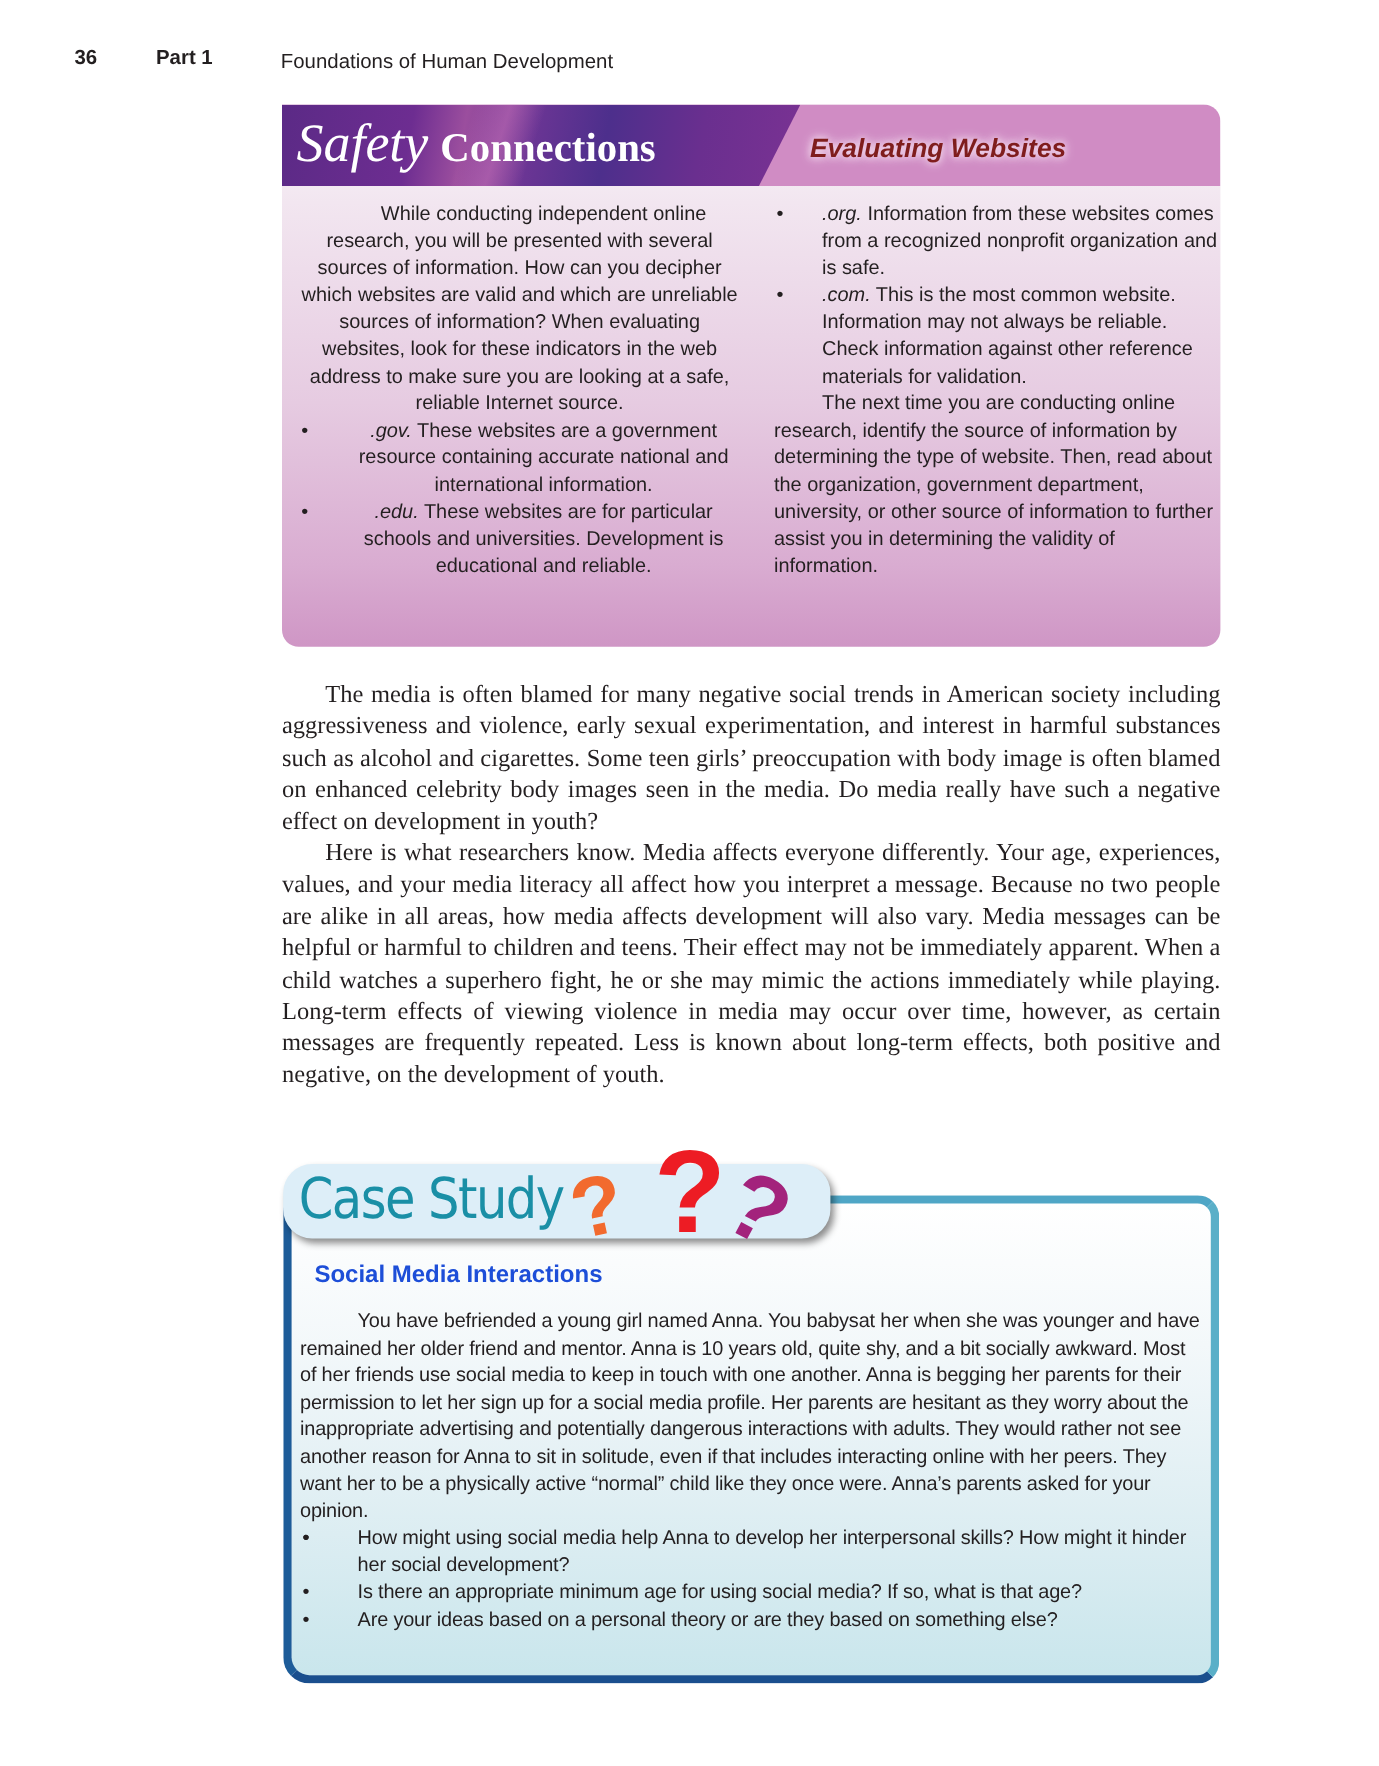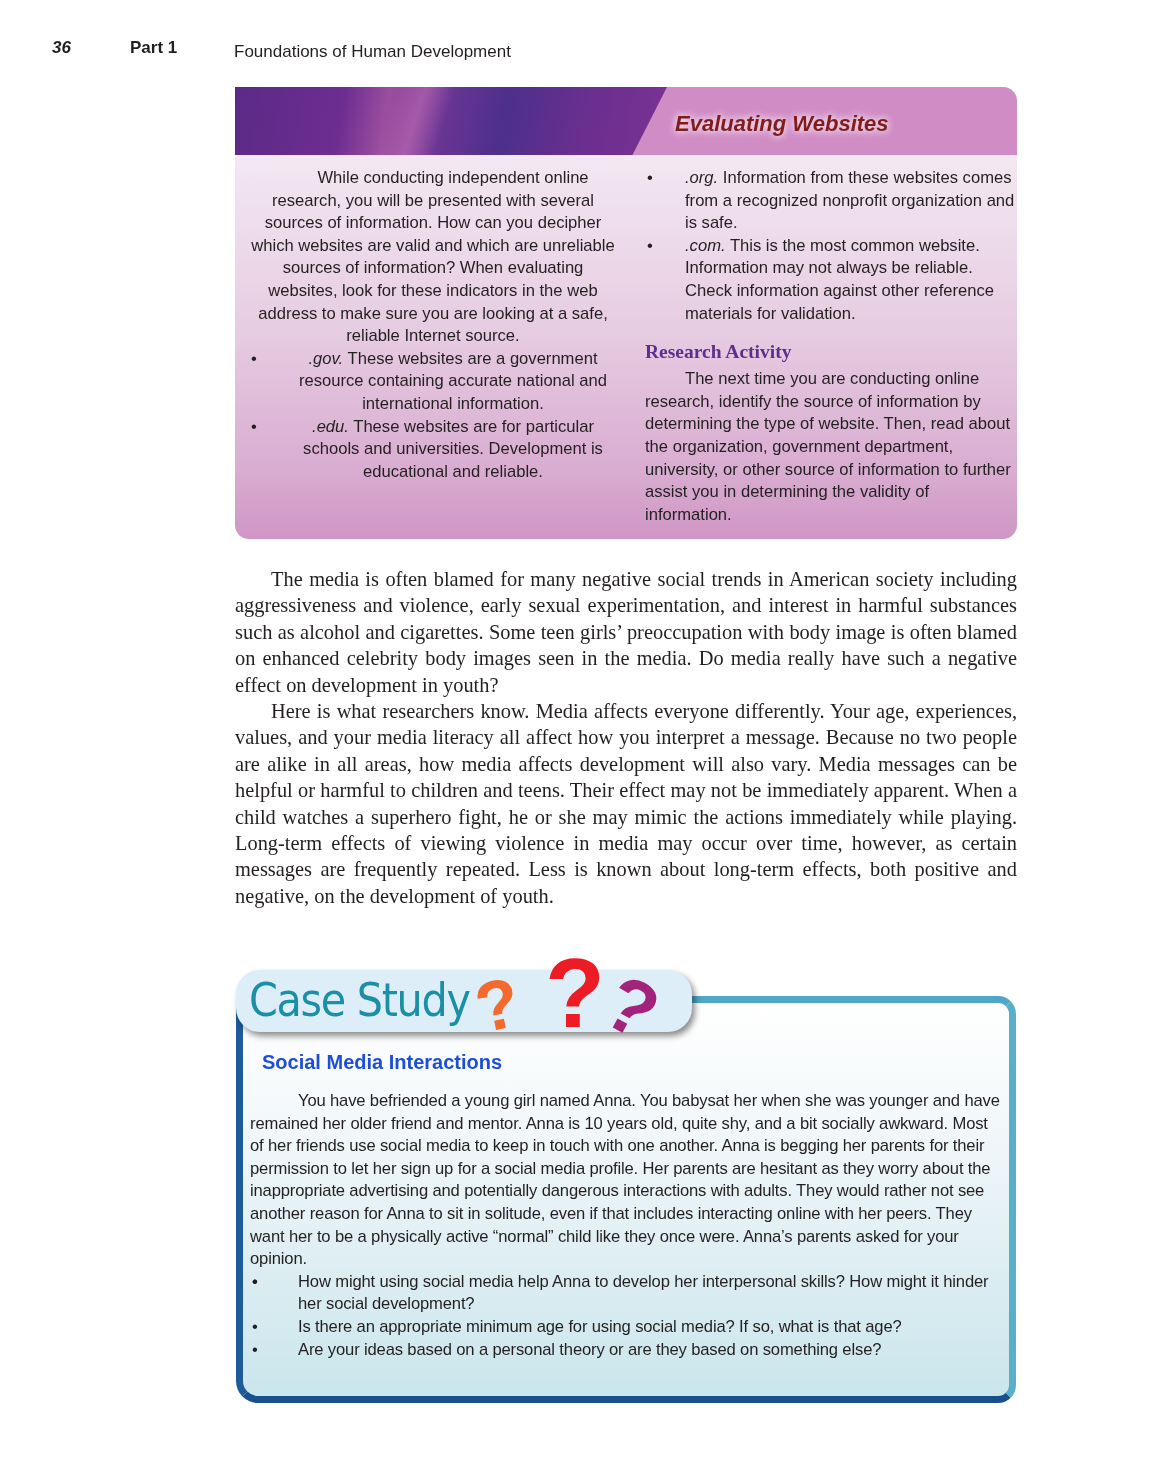--- a/index.html
+++ b/index.html
@@ -1,21 +1,21 @@
 <!DOCTYPE html>
 <html><head>
   <meta charset="utf-8">
   <style>
     * { margin: 0; padding: 0; box-sizing: border-box; }
     html, body { width: 1149px; height: 1472px; background: #ffffff; }
     body { position: relative; overflow: hidden; font-family: "Liberation Sans", sans-serif; color: #231f20; }
 
     
     .running-head { position: absolute; top: 38px; left: 0; width: 1149px; height: 24px; font-size: 17px; }
-    .rh-page { position: absolute; left: 52px; top: 0; font-weight: bold; font-style: italic; }
+    .rh-page { position: absolute; left: 62px; top: 0; font-weight: bold; }
     .rh-part { position: absolute; left: 130px; top: 0; font-weight: bold; }
     .rh-title { position: absolute; left: 234px; top: 4px; }
 
     
     .safety { position: absolute; left: 235px; top: 87px; width: 782px; height: 452px;
       border-radius: 0 14px 14px 14px; overflow: hidden;
       background: linear-gradient(to bottom, #fbf8fb 0%, #f2e6f0 18%, #e6cbe1 55%, #d9acd1 85%, #cf96c5 100%); }
     .safety-banner { position: absolute; left: 0; top: 0; width: 782px; height: 68px;
       background: #d08cc4; }
     .banner-dark { position: absolute; left: 0; top: 0; width: 432px; height: 68px;
@@ -74,41 +74,44 @@
 <div class="running-head">
   <span class="rh-page">36</span>
   <span class="rh-part">Part 1</span>
   <span class="rh-title">Foundations of Human Development</span>
 </div>
 
 <div class="safety">
   <div class="safety-banner">
     <div class="banner-dark"></div>
     <div class="banner-light-streak"></div>
+    <div class="banner-title">
+      <span class="italic">Safety</span>
+      <span class="bold">Connections</span>
+    </div>
     <div class="banner-sub">Evaluating Websites</div>
   </div>
 
   <div class="safety-col col-left">
     <p class="indent-p">While conducting independent online research, you will be presented with several sources of information. How can you decipher which websites are valid and which are unreliable sources of information? When evaluating websites, look for these indicators in the web address to make sure you are looking at a safe, reliable Internet source.</p>
     <div class="bullet">
       <span class="dot">•</span><em>.gov.</em><span> These websites are a government resource containing accurate national and international information.</span>
     </div>
     <div class="bullet">
       <span class="dot">•</span><em>.edu.</em><span> These websites are for particular schools and universities. Development is educational and reliable.</span>
     </div>
   </div>
 
   <div class="safety-col col-right">
     <div class="bullet">
       <span class="dot">•</span><em>.org.</em><span> Information from these websites comes from a recognized nonprofit organization and is safe.</span>
     </div>
     <div class="bullet">
       <span class="dot">•</span><em>.com.</em><span> This is the most common website. Information may not always be reliable. Check information against other reference materials for validation.</span>
     </div>
-    <h3 class="research-head">Research Activity</h3>
     <p class="indent-p">The next time you are conducting online research, identify the source of information by determining the type of website. Then, read about the organization, government department, university, or other source of information to further assist you in determining the validity of information.</p>
   </div>
 </div>
 
 <div class="body-text">
   <p>The media is often blamed for many negative social trends in American society including aggressiveness and violence, early sexual experimentation, and interest in harmful substances such as alcohol and cigarettes. Some teen girls’ preoccupation with body image is often blamed on enhanced celebrity body images seen in the media. Do media really have such a negative effect on development in youth?</p>
   <p>Here is what researchers know. Media affects everyone differently. Your age, experiences, values, and your media literacy all affect how you interpret a message. Because no two people are alike in all areas, how media affects development will also vary. Media messages can be helpful or harmful to children and teens. Their effect may not be immediately apparent. When a child watches a superhero fight, he or she may mimic the actions immediately while playing. Long-term effects of viewing violence in media may occur over time, however, as certain messages are frequently repeated. Less is known about long-term effects, both positive and negative, on the development of youth.</p>
 </div>
 
 <div class="case-box"></div>

